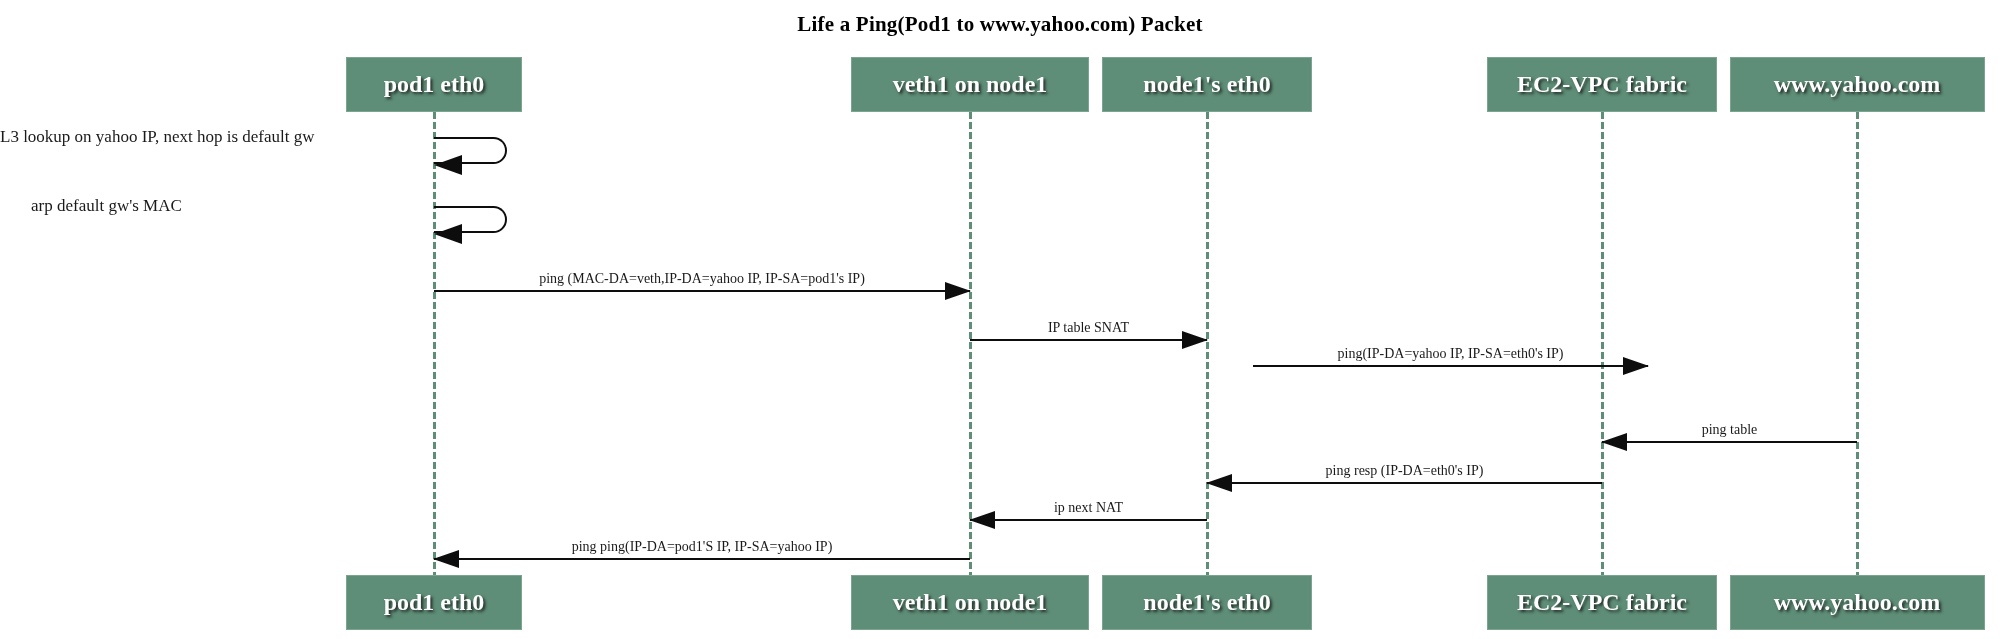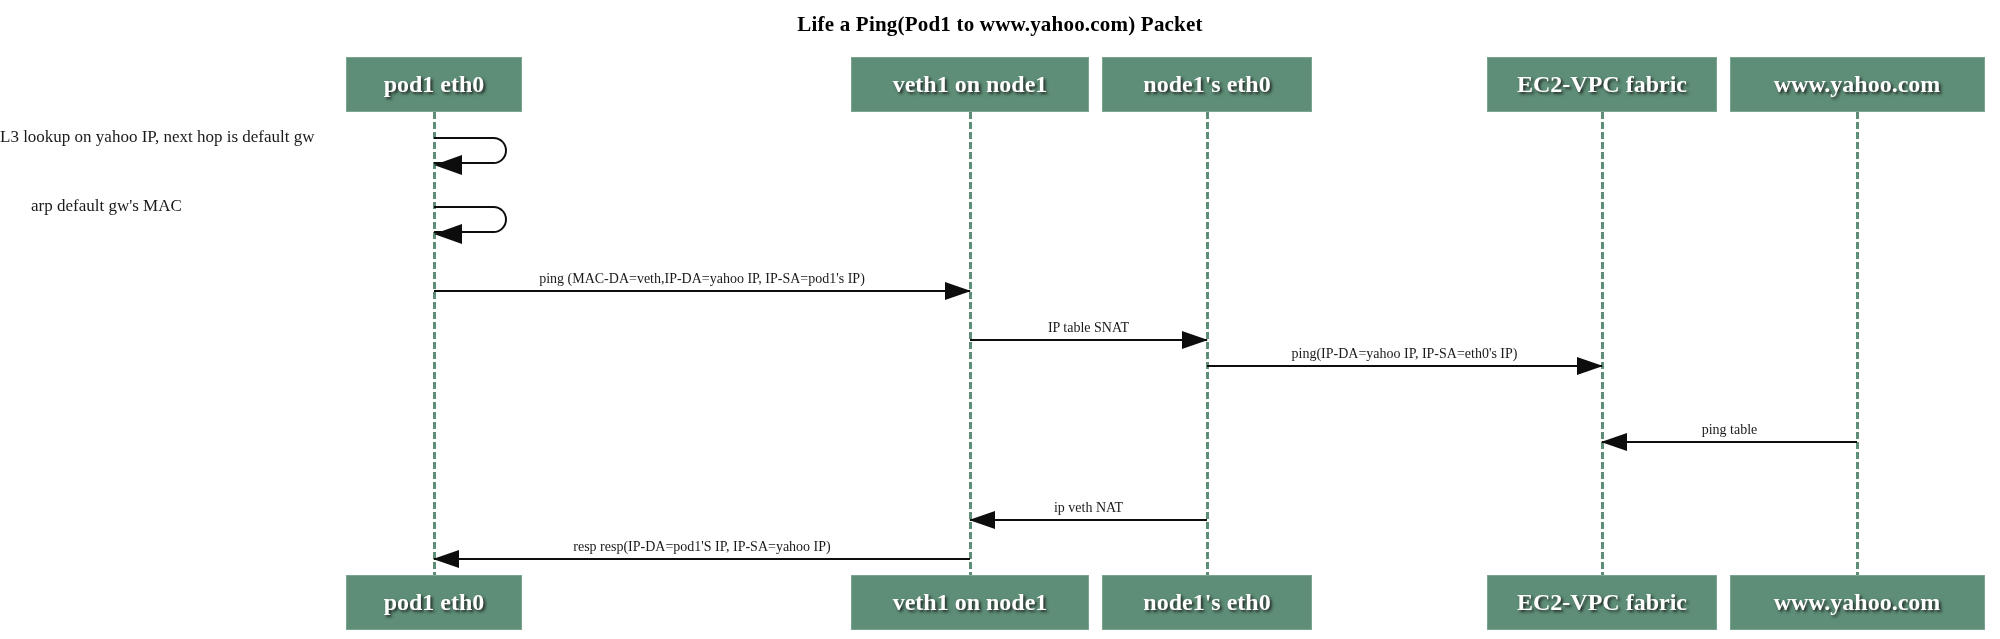--- a/index.html
+++ b/index.html
@@ -137,33 +137,38 @@
     <div class="message" style="left: 434px; top: 262px; width: 536px;">
       <div class="msg-label">ping (MAC-DA=veth,IP-DA=yahoo IP, IP-SA=pod1's IP)</div>
       <div class="arrow-line"></div>
       <div class="arrow-head-right"></div>
     </div>
     <div class="message" style="left: 970px; top: 299px; width: 237px; margin-top: 12px;">
       <div class="msg-label">IP table SNAT</div>
       <div class="arrow-line"></div>
       <div class="arrow-head-right"></div>
     </div>
-    <div class="message" style="left: 1207px; top: 337px; width: 395px;">
+    <div class="message" style="left: 1253px; top: 337px; width: 395px;">
       <div class="msg-label">ping(IP-DA=yahoo IP, IP-SA=eth0's IP)</div>
       <div class="arrow-line"></div>
       <div class="arrow-head-right"></div>
     </div>
     <div class="message" style="left: 1602px; top: 413px; width: 255px;">
       <div class="msg-label">ping table</div>
       <div class="arrow-line"></div>
       <div class="arrow-head-left"></div>
     </div>
+    <div class="message" style="left: 1207px; top: 454px; width: 395px;">
+      <div class="msg-label">ping resp (IP-DA=eth0's IP)</div>
+      <div class="arrow-line"></div>
+      <div class="arrow-head-left"></div>
+    </div>
     <div class="message" style="left: 970px; top: 491px; width: 237px;">
-      <div class="msg-label">ip veth NAT</div>
+      <div class="msg-label">ip next NAT</div>
       <div class="arrow-line"></div>
       <div class="arrow-head-left"></div>
     </div>
     <div class="message" style="left: 434px; top: 530px; width: 536px;">
-      <div class="msg-label">resp resp(IP-DA=pod1'S IP, IP-SA=yahoo IP)</div>
+      <div class="msg-label">ping ping(IP-DA=pod1'S IP, IP-SA=yahoo IP)</div>
       <div class="arrow-line"></div>
       <div class="arrow-head-left"></div>
     </div>
   </div>
 
 </body></html>

